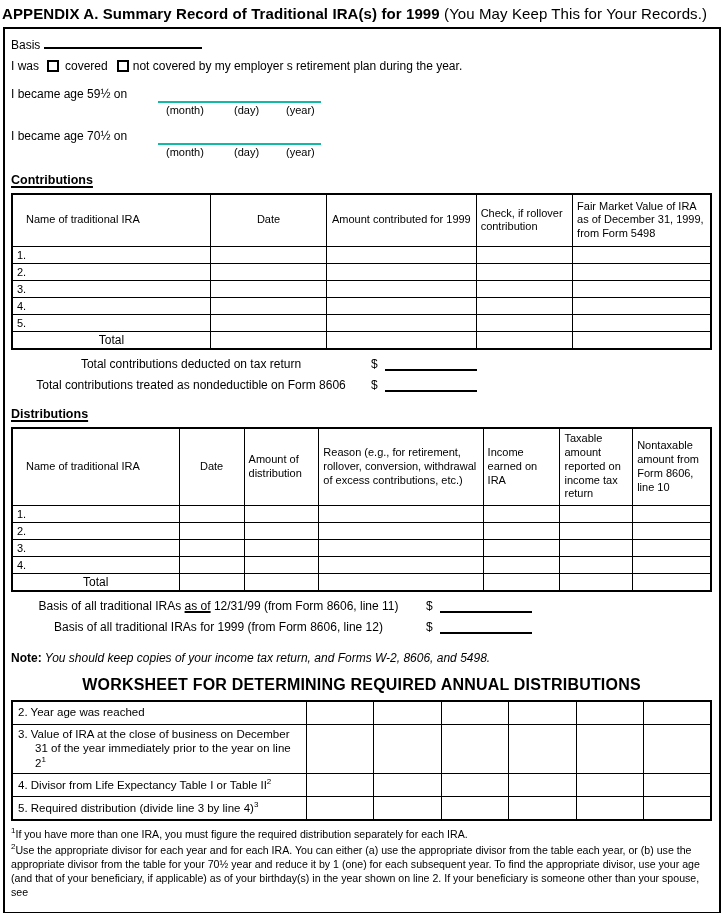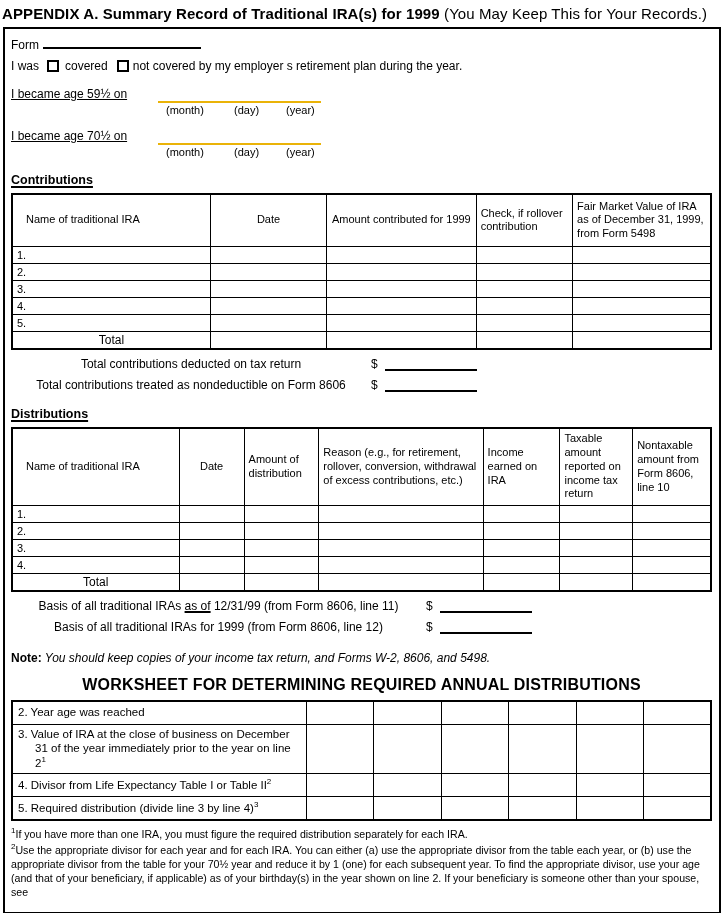--- a/index.html
+++ b/index.html
@@ -21,23 +21,23 @@
   .form-box { margin: 0 4px 4px 3px; border: 2px solid #000; padding: 6px 7px 10px 6px; }
 
   
   .name-line { margin-top: 2px; height: 16px; }
   .name-field { display: inline-block; width: 158px; height: 12px; border-bottom: 2px solid #000; margin-left: 4px; }
   .coverage-line { display: flex; align-items: center; margin-top: 4px; height: 17px; white-space: pre; }
   .cb { width: 12px; height: 12px; border: 2px solid #000; display: inline-block; flex: none; }
   .cb.first { margin: 0 6px 0 8px; }
   .cb.second { margin: 0 4px 0 9px; }
   .age-line { display: flex; align-items: flex-start; margin-top: 13px; }
-  .age-label { width: 120px; flex: none; text-decoration: underline; }
+  .age-label { width: 120px; flex: none; }
   .date-block { margin-left: 27px; width: 163px; flex: none; padding-top: 14px; }
-  .date-labels { border-top: 2px solid #eab308; display: flex; font-size: 11px; padding: 1px 6px 0 8px; }
+  .date-labels { border-top: 2px solid #14b8a6; display: flex; font-size: 11px; padding: 1px 6px 0 8px; }
   .date-labels .dp1 { width: 68px; }
   .date-labels .dp2 { width: 52px; }
 
   
   .sect-heading {
     font-weight: bold; font-size: 12.5px; margin-top: 15px;
     text-decoration: underline; text-decoration-thickness: 2px; text-underline-offset: 2px;
   }
 
   
@@ -93,21 +93,21 @@
 <body>
 
 <div class="page-title">
   <span class="t-main">APPENDIX A. Summary Record of Traditional IRA(s) for 1999</span>
   <span class="t-note">(You May Keep This for Your Records.)</span>
 </div>
 
 <div class="form-box">
 
   <div class="name-line">
-    <span>Form</span><span class="name-field"></span>
+    <span>Basis</span><span class="name-field"></span>
   </div>
 
   <div class="coverage-line">
     <span>I was</span>
     <span class="cb first"></span>
     <span>covered</span>
     <span class="cb second"></span>
     <span>not covered by my employer s retirement plan during the year.</span>
   </div>
 

